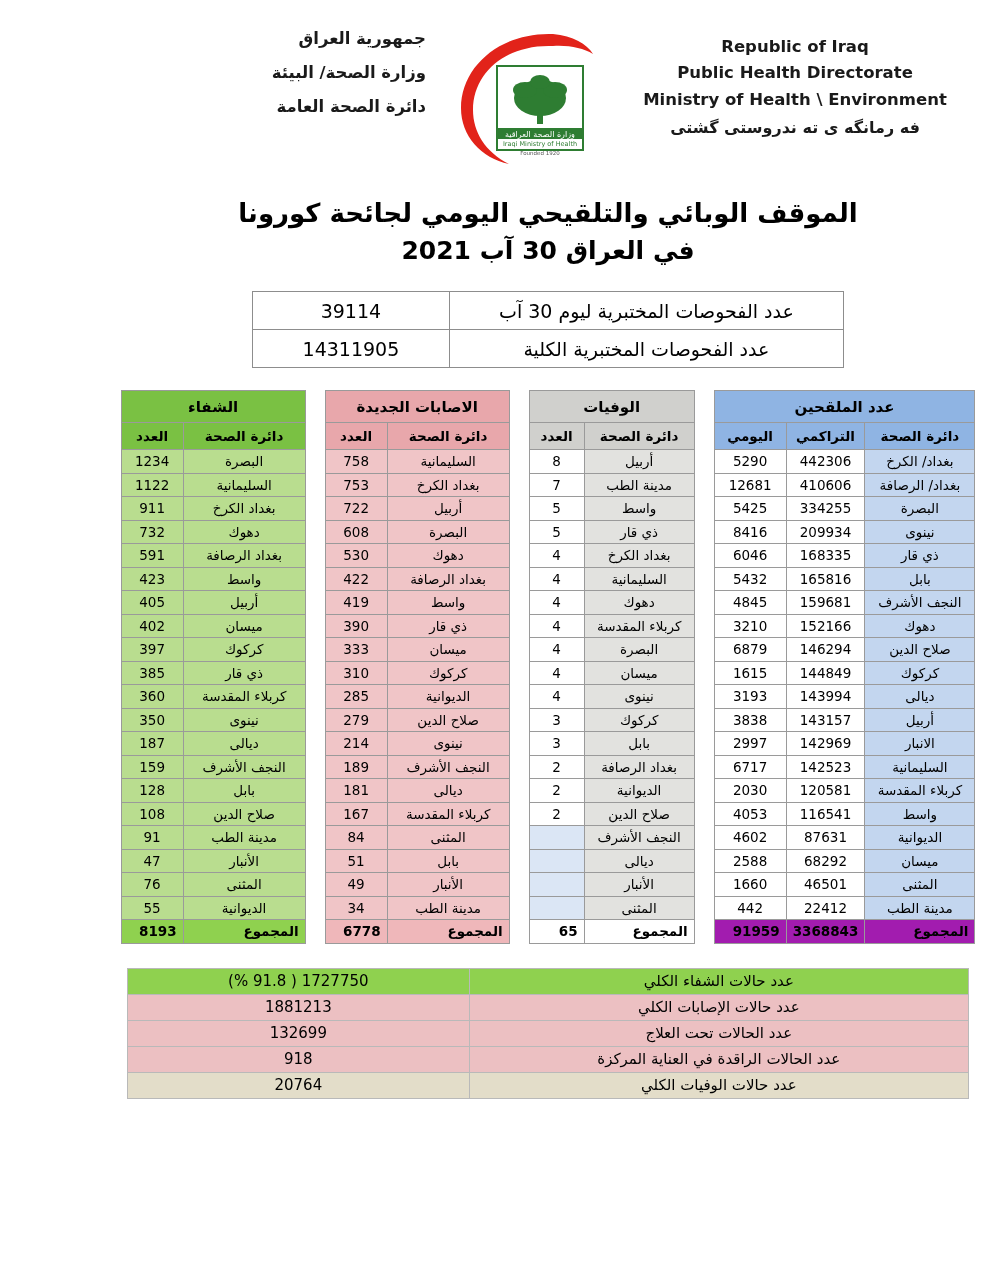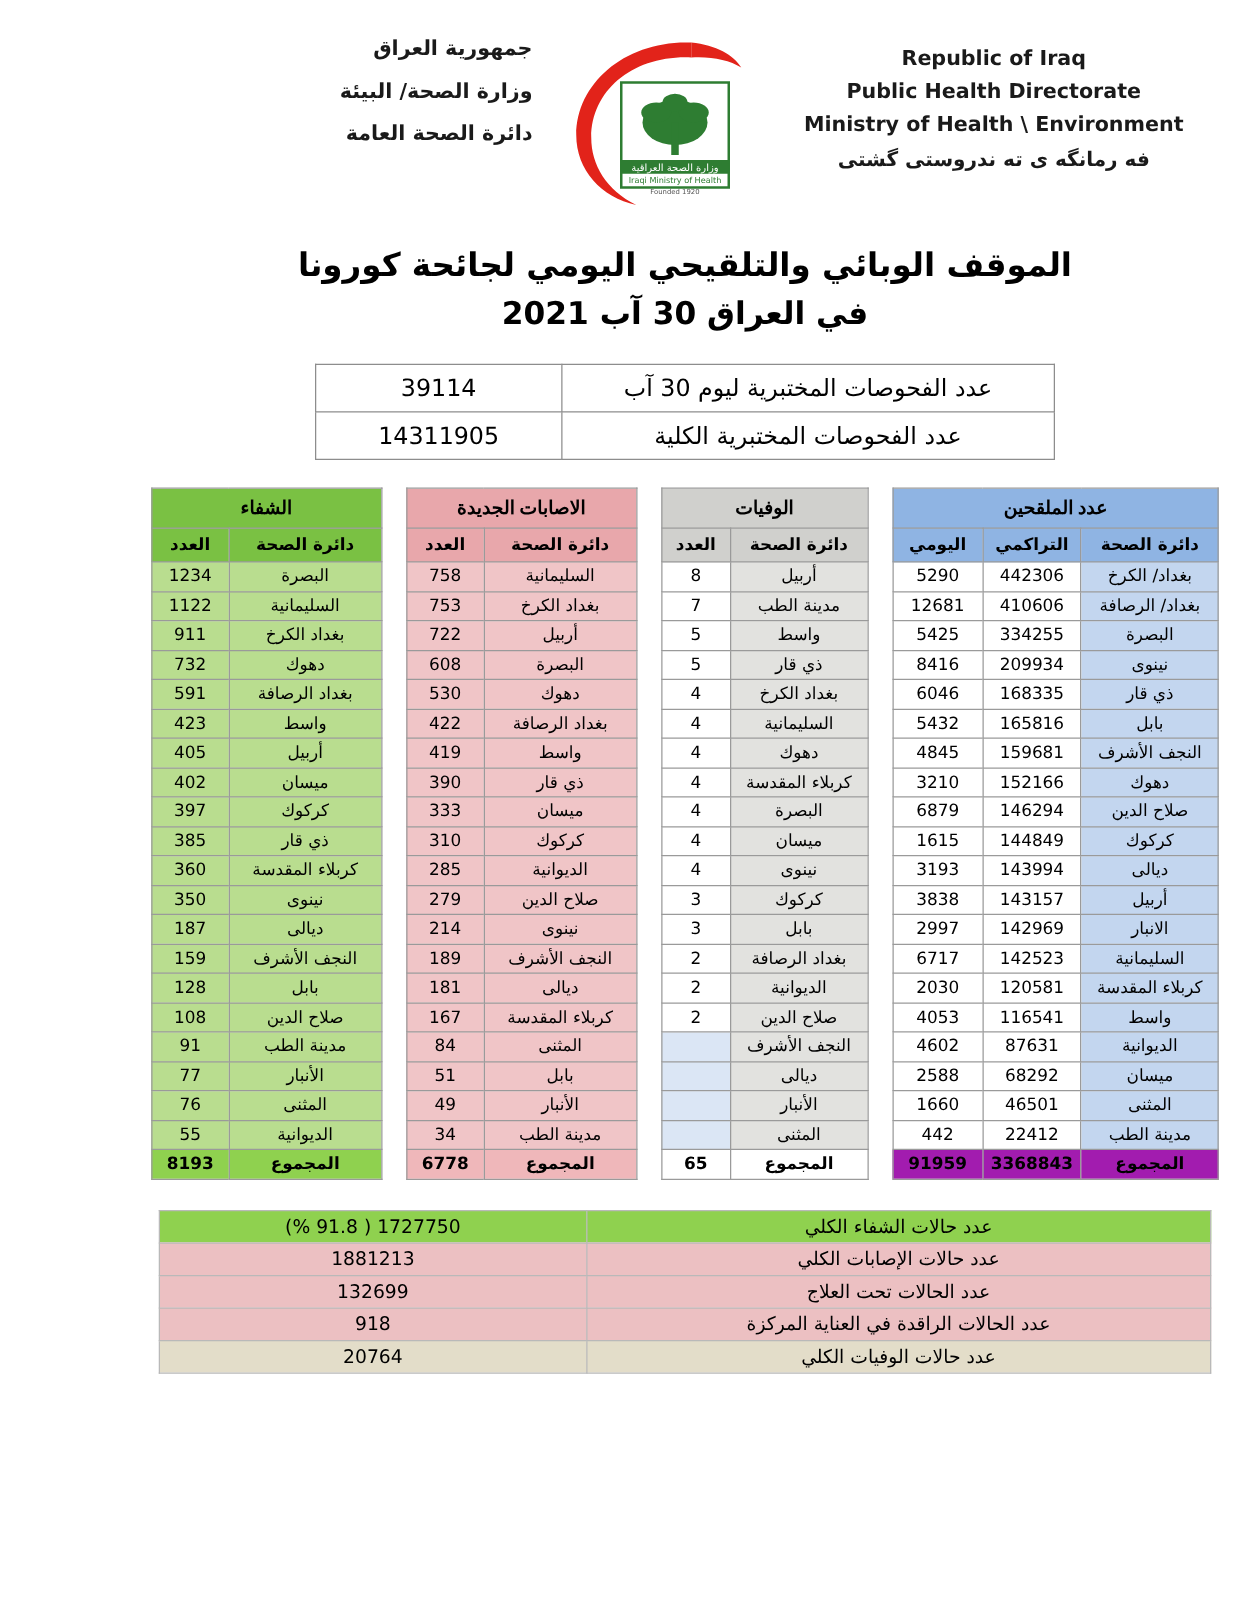--- a/index.html
+++ b/index.html
@@ -112,30 +112,29 @@
     color: #000;
     height: 23.5px;
     padding: 0 6px;
     text-align: center;
     white-space: nowrap;
   }
   table.dt .grp {
     font-size: 15px;
     font-weight: bold;
     height: 32px;
-    font-family: Liberation Serif, serif;
   }
   table.dt .colh {
     font-weight: bold;
     font-size: 13.5px;
     height: 27px;
   }
   table.dt .name { text-align: center; }
   table.dt .num  { text-align: center; }
-  table.dt tr.total td { font-weight: bold; }
+  table.dt tr.total td { font-weight: bold; text-align: right; }
 
   
   .t-recov .c-name { width: 122px; }
   .t-recov .c-num  { width: 62px; }
   .t-new   .c-name { width: 122px; }
   .t-new   .c-num  { width: 62px; }
   .t-death .c-name { width: 110px; }
   .t-death .c-num  { width: 55px; }
   .t-vacc  .c-name { width: 110px; }
   .t-vacc  .c-num  { width: 78px; }
@@ -316,21 +315,21 @@
           <tr>
             <td class="name green-c">صلاح الدين</td>
             <td class="num green-c">108</td>
           </tr>
           <tr>
             <td class="name green-c">مدينة الطب</td>
             <td class="num green-c">91</td>
           </tr>
           <tr>
             <td class="name green-c">الأنبار</td>
-            <td class="num green-c">77</td>
+            <td class="num green-c">47</td>
           </tr>
           <tr>
             <td class="name green-c">المثنى</td>
             <td class="num green-c">76</td>
           </tr>
           <tr>
             <td class="name green-c">الديوانية</td>
             <td class="num green-c">55</td>
           </tr>
         </tbody>

